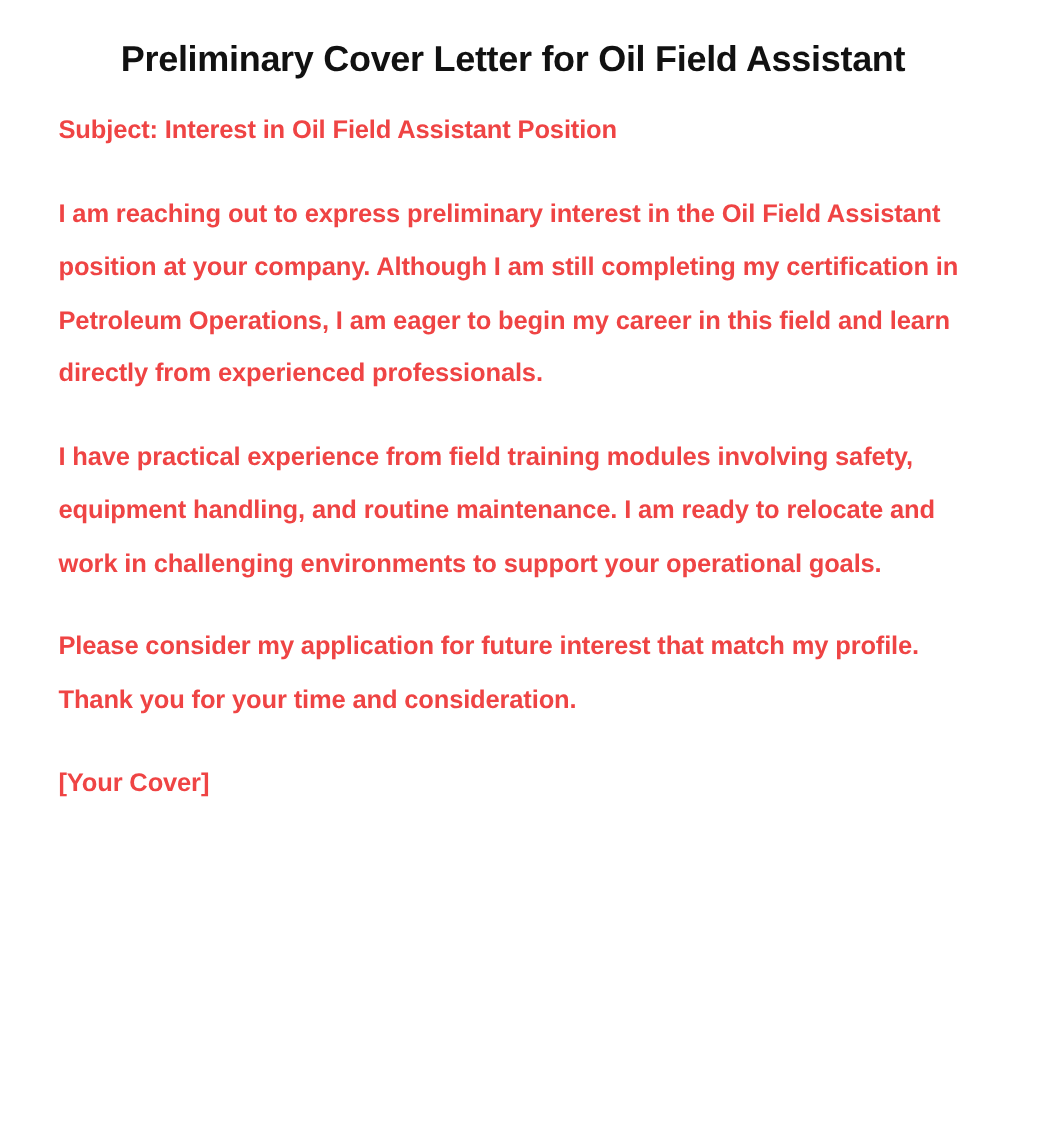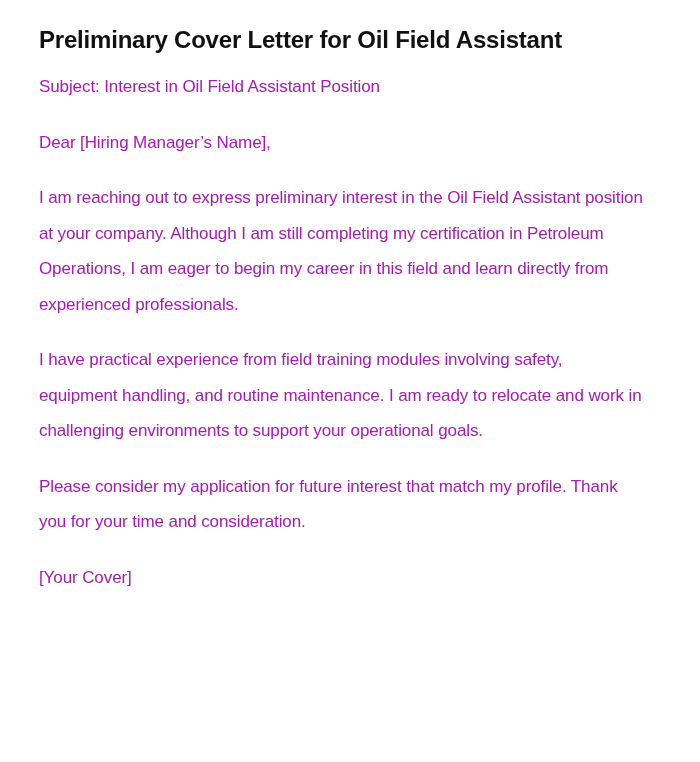--- a/index.html
+++ b/index.html
@@ -21,40 +21,40 @@
     padding: 25px 55px 0 39px;
     background: #ffffff;
   }
   .doc-title {
     font-size: 24px;
     line-height: 30px;
     font-weight: 700;
     color: #111111;
     margin: 0 0 14px 0;
     letter-spacing: -0.2px;
+    text-align: center;
   }
   .doc-paragraph {
     font-size: 17px;
     line-height: 35.5px;
-    font-weight: 400;
-    color: #a21caf;
+    font-weight: 700;
+    color: #ef4444;
     margin: 0 0 20px 0;
     max-width: 606px;
     letter-spacing: -0.1px;
   }
 </style>
 </head>
 <body>
 
 <div class="page">
   <h1 class="doc-title">Preliminary Cover Letter for Oil Field Assistant</h1>
 
   <p class="doc-paragraph">Subject: Interest in Oil Field Assistant Position</p>
 
-  <p class="doc-paragraph">Dear [Hiring Manager’s Name],</p>
 
   <p class="doc-paragraph">I am reaching out to express preliminary interest in the Oil Field Assistant position at your company. Although I am still completing my certification in Petroleum Operations, I am eager to begin my career in this field and learn directly from experienced professionals.</p>
 
   <p class="doc-paragraph">I have practical experience from field training modules involving safety, equipment handling, and routine maintenance. I am ready to relocate and work in challenging environments to support your operational goals.</p>
 
   <p class="doc-paragraph">Please consider my application for future interest that match my profile. Thank you for your time and consideration.</p>
 
 
   <p class="doc-paragraph">[Your Cover]</p>
 </div>

